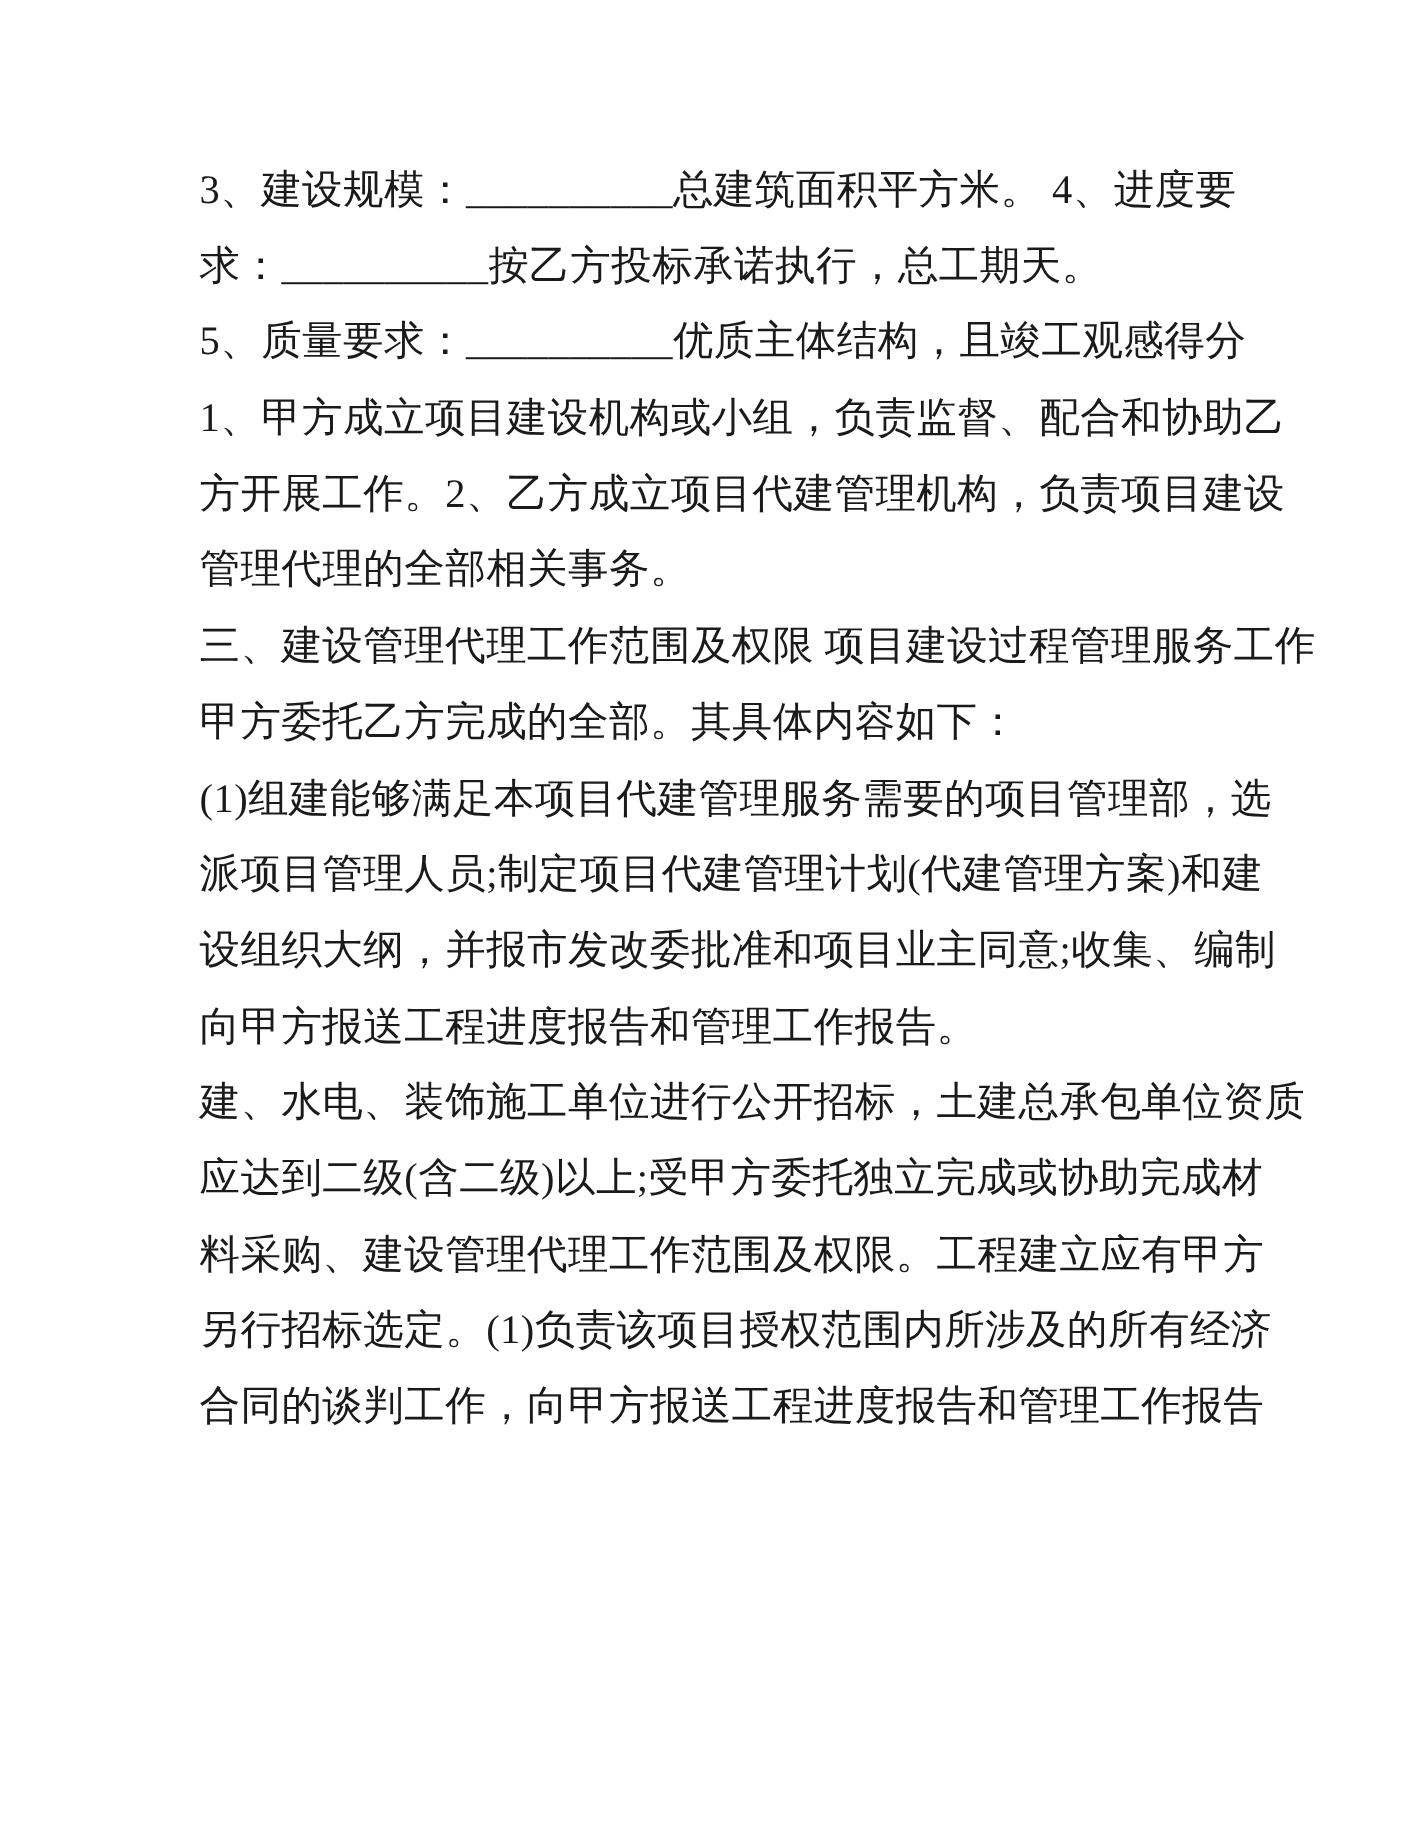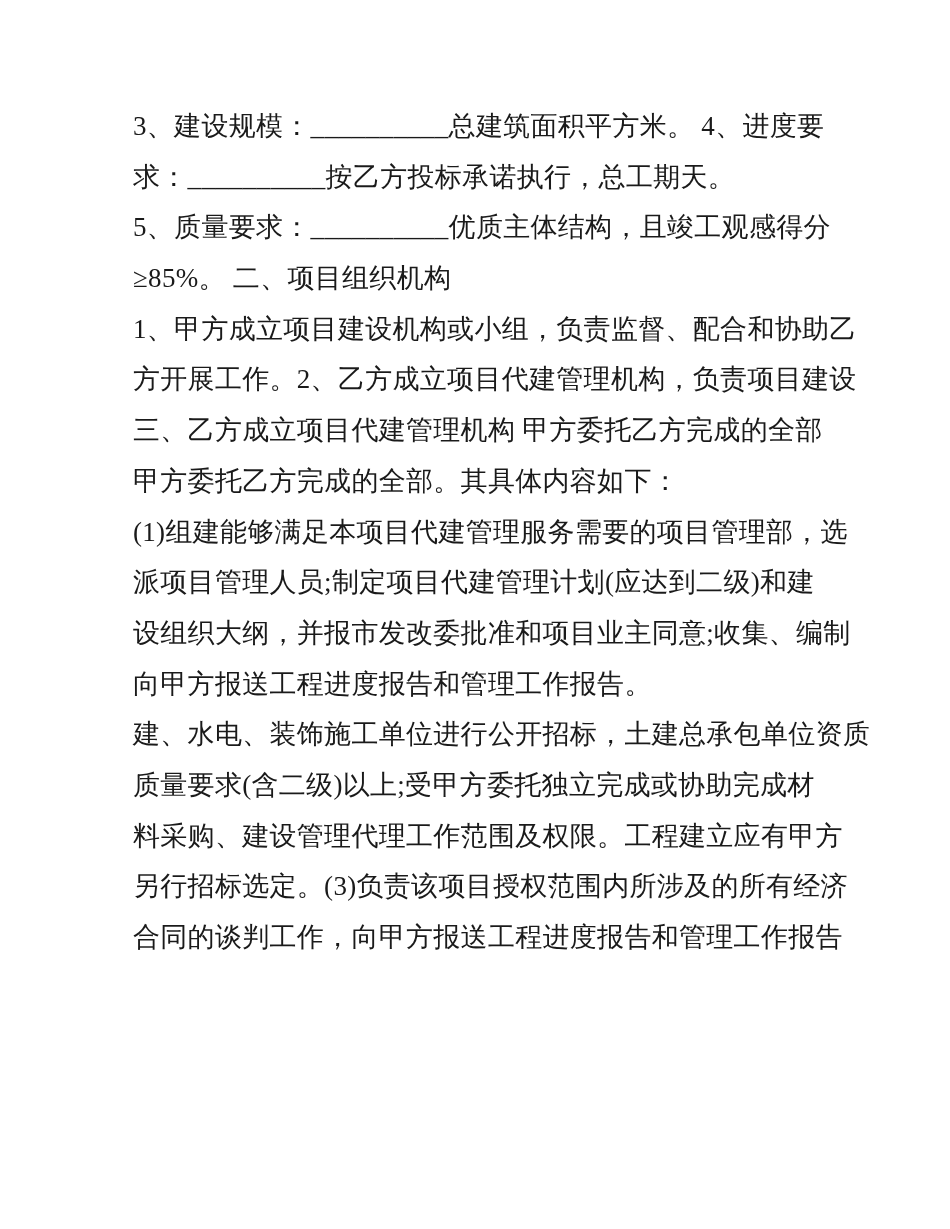--- a/index.html
+++ b/index.html
@@ -36,28 +36,28 @@
   }
 </style>
 </head>
 <body>
 
 <div class="page">
   <div class="text-block">
       <div class="line">3、建设规模：__________总建筑面积平方米。 4、进度要</div>
       <div class="line">求：__________按乙方投标承诺执行，总工期天。</div>
       <div class="line">5、质量要求：__________优质主体结构，且竣工观感得分</div>
-      <div class="line">≥85%。 二、项目组织机构</div>
       <div class="line">1、甲方成立项目建设机构或小组，负责监督、配合和协助乙</div>
       <div class="line">方开展工作。2、乙方成立项目代建管理机构，负责项目建设</div>
-      <div class="line">三、乙方成立项目代建管理机构 甲方委托乙方完成的全部</div>
+      <div class="line">管理代理的全部相关事务。</div>
+      <div class="line">三、建设管理代理工作范围及权限 项目建设过程管理服务工作</div>
       <div class="line">甲方委托乙方完成的全部。其具体内容如下：</div>
       <div class="line">(1)组建能够满足本项目代建管理服务需要的项目管理部，选</div>
-      <div class="line">派项目管理人员;制定项目代建管理计划(应达到二级)和建</div>
+      <div class="line">派项目管理人员;制定项目代建管理计划(代建管理方案)和建</div>
       <div class="line">设组织大纲，并报市发改委批准和项目业主同意;收集、编制</div>
       <div class="line">向甲方报送工程进度报告和管理工作报告。</div>
       <div class="line">建、水电、装饰施工单位进行公开招标，土建总承包单位资质</div>
-      <div class="line">质量要求(含二级)以上;受甲方委托独立完成或协助完成材</div>
+      <div class="line">应达到二级(含二级)以上;受甲方委托独立完成或协助完成材</div>
       <div class="line">料采购、建设管理代理工作范围及权限。工程建立应有甲方</div>
-      <div class="line">另行招标选定。(3)负责该项目授权范围内所涉及的所有经济</div>
+      <div class="line">另行招标选定。(1)负责该项目授权范围内所涉及的所有经济</div>
       <div class="line">合同的谈判工作，向甲方报送工程进度报告和管理工作报告</div>
     </div>
 </div>
 
 </body></html>

